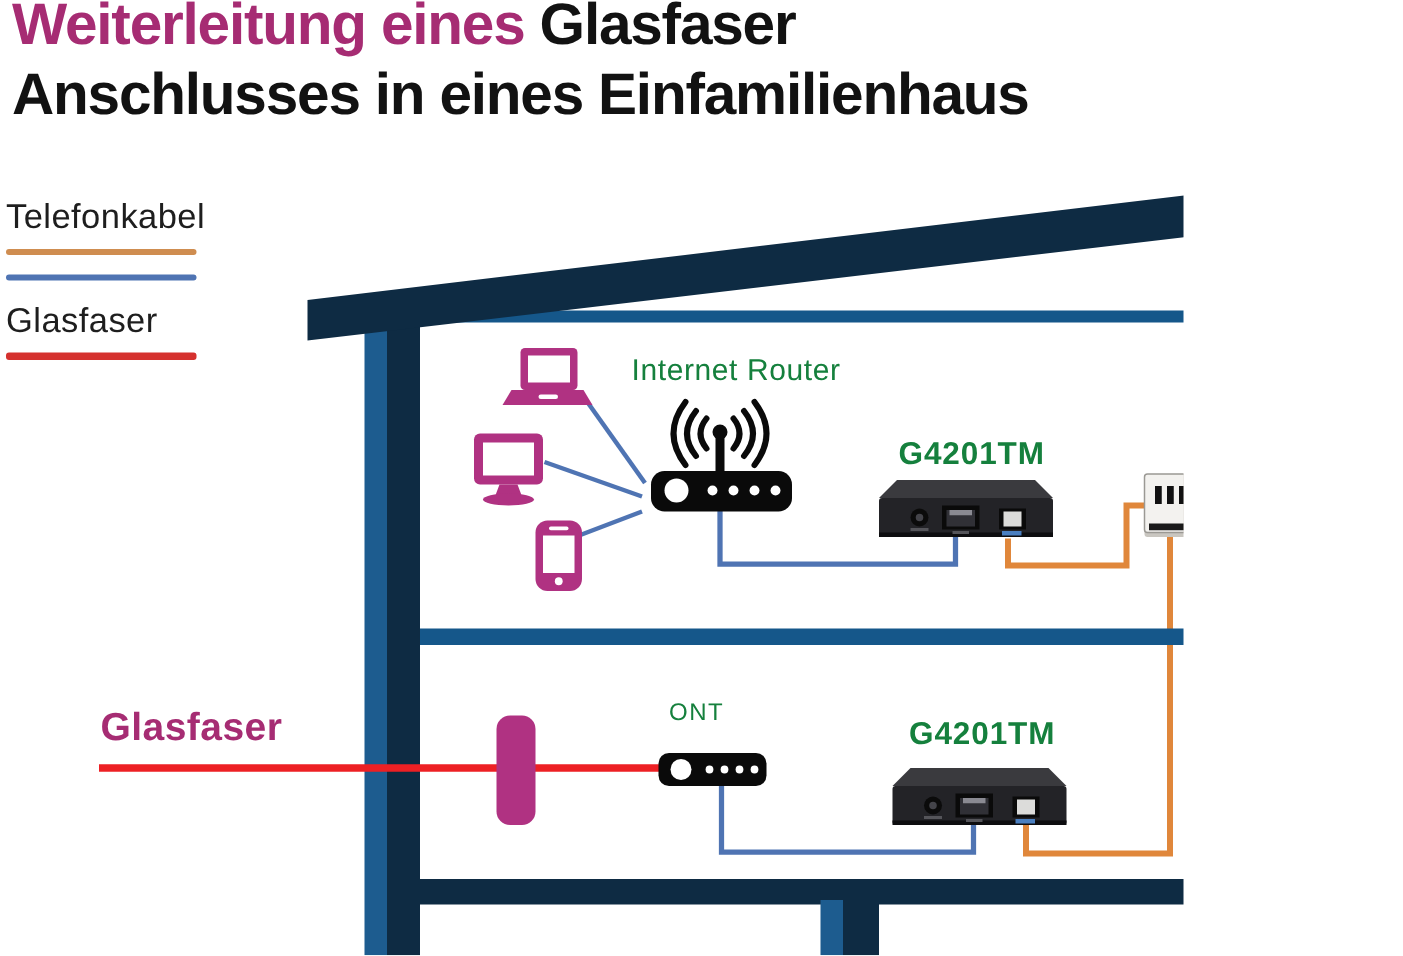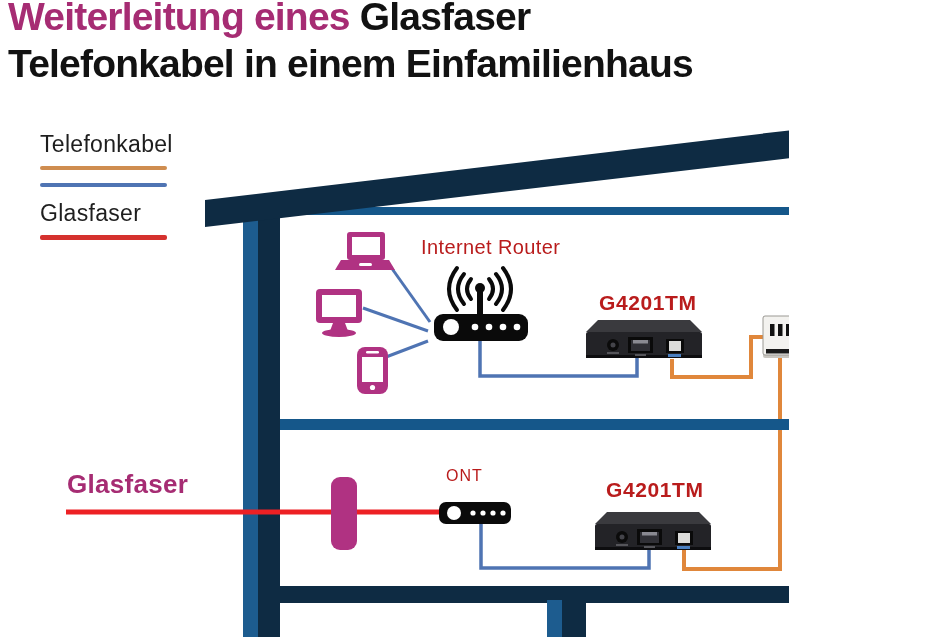--- a/index.html
+++ b/index.html
@@ -6,44 +6,44 @@
   .canvas{position:relative;width:789px;height:637px;background:#ffffff;overflow:hidden;
           font-family:"Liberation Sans",sans-serif;}
   .abs{position:absolute;}
 
   
   .title{left:8px;top:-7px;font-size:39px;line-height:47px;font-weight:800;
          letter-spacing:-0.8px;color:#121212;white-space:nowrap;}
   .title .hl{color:#a62c73;}
 
   
-  .legend{left:4px;top:131px;margin-left:36px;}
+  .legend{left:4px;top:131px;}
   .legend-item{margin-bottom:13px;}
   .legend-label{font-size:23px;line-height:27px;color:#1e1e1e;letter-spacing:0.3px;}
   .legend-line{width:127px;height:4px;margin-top:8px;border-radius:2px;}
   .u-orange{background:#cf8d50;}
   .u-blue{background:#4f74b3;}
   .u-red{background:#d5312e;height:5px;}
 
   
-  .lbl{color:#b91c1c;white-space:nowrap;}
+  .lbl{color:#15803d;white-space:nowrap;}
   .lbl-router{left:421px;top:236px;font-size:20px;font-weight:500;letter-spacing:0.4px;}
   .lbl-g1{left:599px;top:291px;font-size:21px;font-weight:800;letter-spacing:0.6px;}
   .lbl-g2{left:606px;top:478px;font-size:21px;font-weight:800;letter-spacing:0.6px;}
   .lbl-ont{left:446px;top:467px;font-size:16px;font-weight:500;letter-spacing:1px;}
   .lbl-fiber{left:67px;top:469px;font-size:26px;font-weight:800;letter-spacing:0.3px;color:#a62c73;}
 </style>
 </head>
 <body>
 
 <div class="canvas">
 
   <div class="abs title">
     <div><span class="hl">Weiterleitung eines</span> <span>Glasfaser</span></div>
-    <div>Telefonkabel in einem Einfamilienhaus</div>
+    <div>Anschlusses in eines Einfamilienhaus</div>
   </div>
 
   <div class="abs legend">
     <div class="legend-item">
       <div class="legend-label">Telefonkabel</div>
       <div class="legend-line u-orange"></div>
     </div>
     <div class="legend-item">
       <div class="legend-line u-blue"></div>
     </div>

